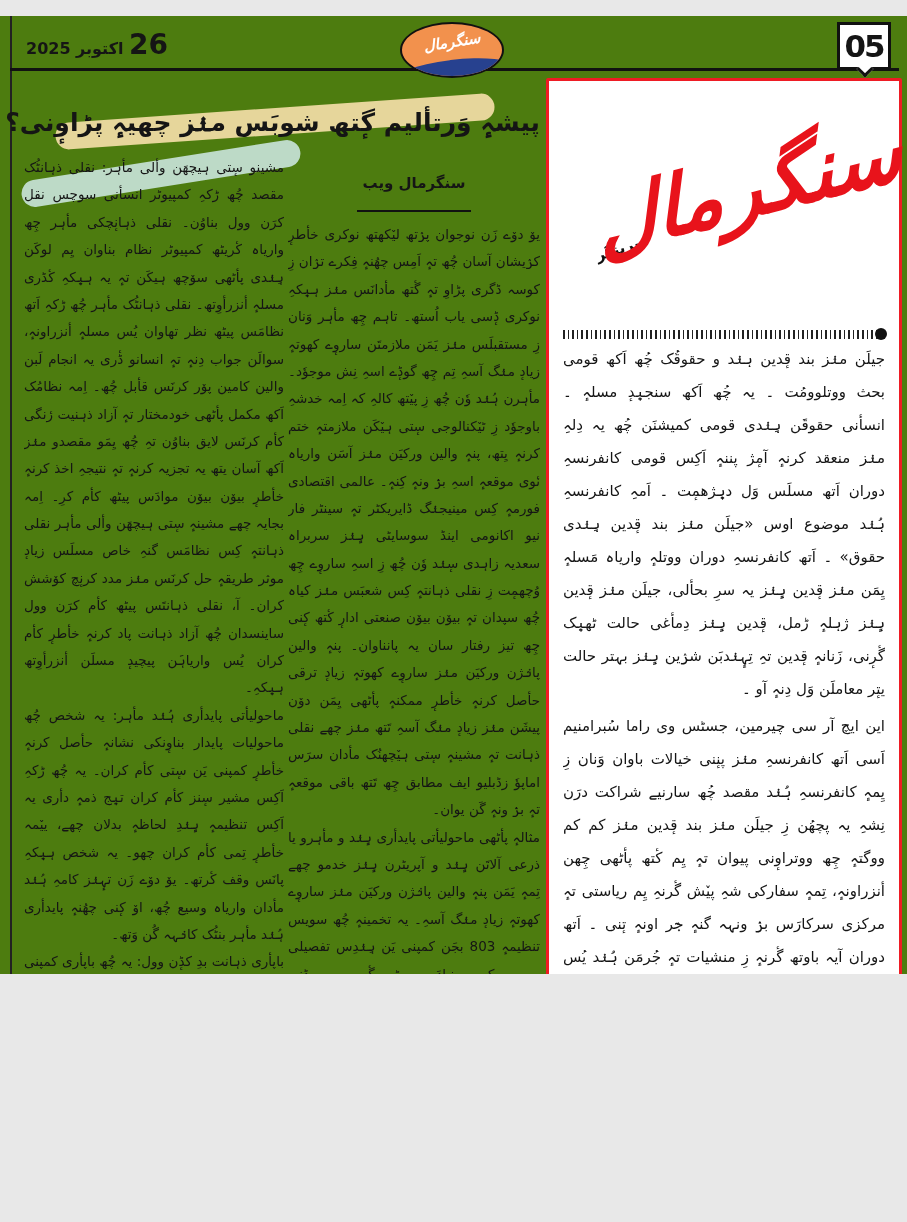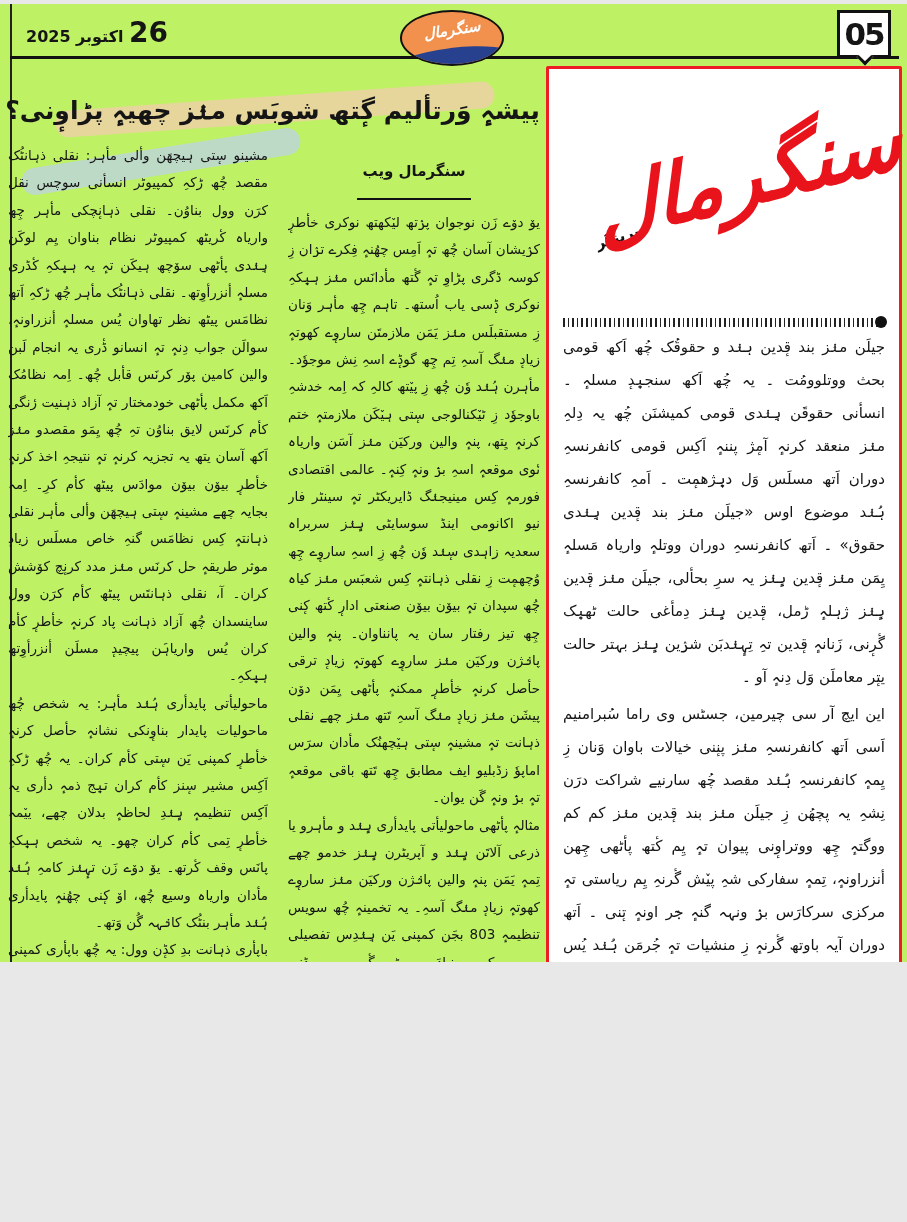--- a/index.html
+++ b/index.html
@@ -1,16 +1,16 @@
 <!DOCTYPE html>
 <html lang="ur"><head>
 <meta charset="utf-8">
 <style>
   html,body{margin:0;padding:0;background:#e8e8e8;}
-  .page{position:relative;width:907px;height:958px;background:#bef264;margin:4px auto;
+  .page{position:relative;width:907px;height:958px;background:#4d7c0f;margin:16px auto;
         font-family:"DejaVu Sans",sans-serif;color:#151515;overflow:hidden;}
   
   .left-rule{position:absolute;left:10px;top:0;width:2px;height:1203px;background:#222;}
   .bottom-rule{position:absolute;left:10px;right:8px;top:1203px;height:4px;background:#111;}
   
   .header-rule{position:absolute;left:10px;right:8px;top:52px;height:3px;background:#111;z-index:1;}
   .date{position:absolute;left:26px;top:12px;direction:rtl;font-weight:bold;z-index:2;white-space:nowrap;}
   .date .day{font-size:28px;letter-spacing:-1px;}
   .date .rest{font-size:16px;}
   .logo{position:absolute;left:400px;top:6px;width:100px;height:52px;border:2.5px solid #111;
@@ -26,21 +26,21 @@
         border-bottom:3px solid #111;transform:rotate(45deg);background:#fff;z-index:4;}
   
   .stroke{position:absolute;z-index:0;border-radius:16px;}
   .stroke-yellow{left:55px;top:92px;width:440px;height:27px;background:#e6d69b;transform:rotate(-4deg);}
   .stroke-green{left:20px;top:144px;width:282px;height:27px;background:#bddac7;transform:rotate(-9deg);}
   .headline-block{position:absolute;left:18px;top:92px;width:522px;z-index:1;direction:rtl;text-align:center;}
   .headline-block h1{margin:0;font-size:25px;font-weight:bold;white-space:nowrap;letter-spacing:-0.5px;}
   
   .col{position:absolute;z-index:1;direction:rtl;}
   .col p{margin:0;font-size:13.5px;line-height:2.03;text-align:justify;text-align-last:right;}
-  .col-left{left:8px;top:138px;width:260px;height:1002px;overflow:hidden;}
+  .col-left{left:24px;top:138px;width:260px;height:1002px;overflow:hidden;}
   .col-mid{left:288px;top:158px;width:252px;}
   .byline{font-weight:bold;font-size:15px;text-align:center;width:fit-content;margin:0 auto 9px;
         border-bottom:2px solid #111;padding:0 6px 18px;}
   .mid-text{height:938px;overflow:hidden;}
   .end-rule{width:88%;margin:9px auto 0;height:9px;border-top:3px solid #111;border-bottom:2px solid #111;}
   
   .red-box{position:absolute;left:546px;top:62px;width:356px;height:1133px;border:3.5px solid #ee1c24;
         border-radius:2px 2px 22px 22px;z-index:1;box-sizing:border-box;
         background:radial-gradient(220px 140px at 96% 100%, rgba(243,158,92,.55), rgba(243,158,92,0) 70%) #fff;}
   .masthead{position:relative;height:248px;}

